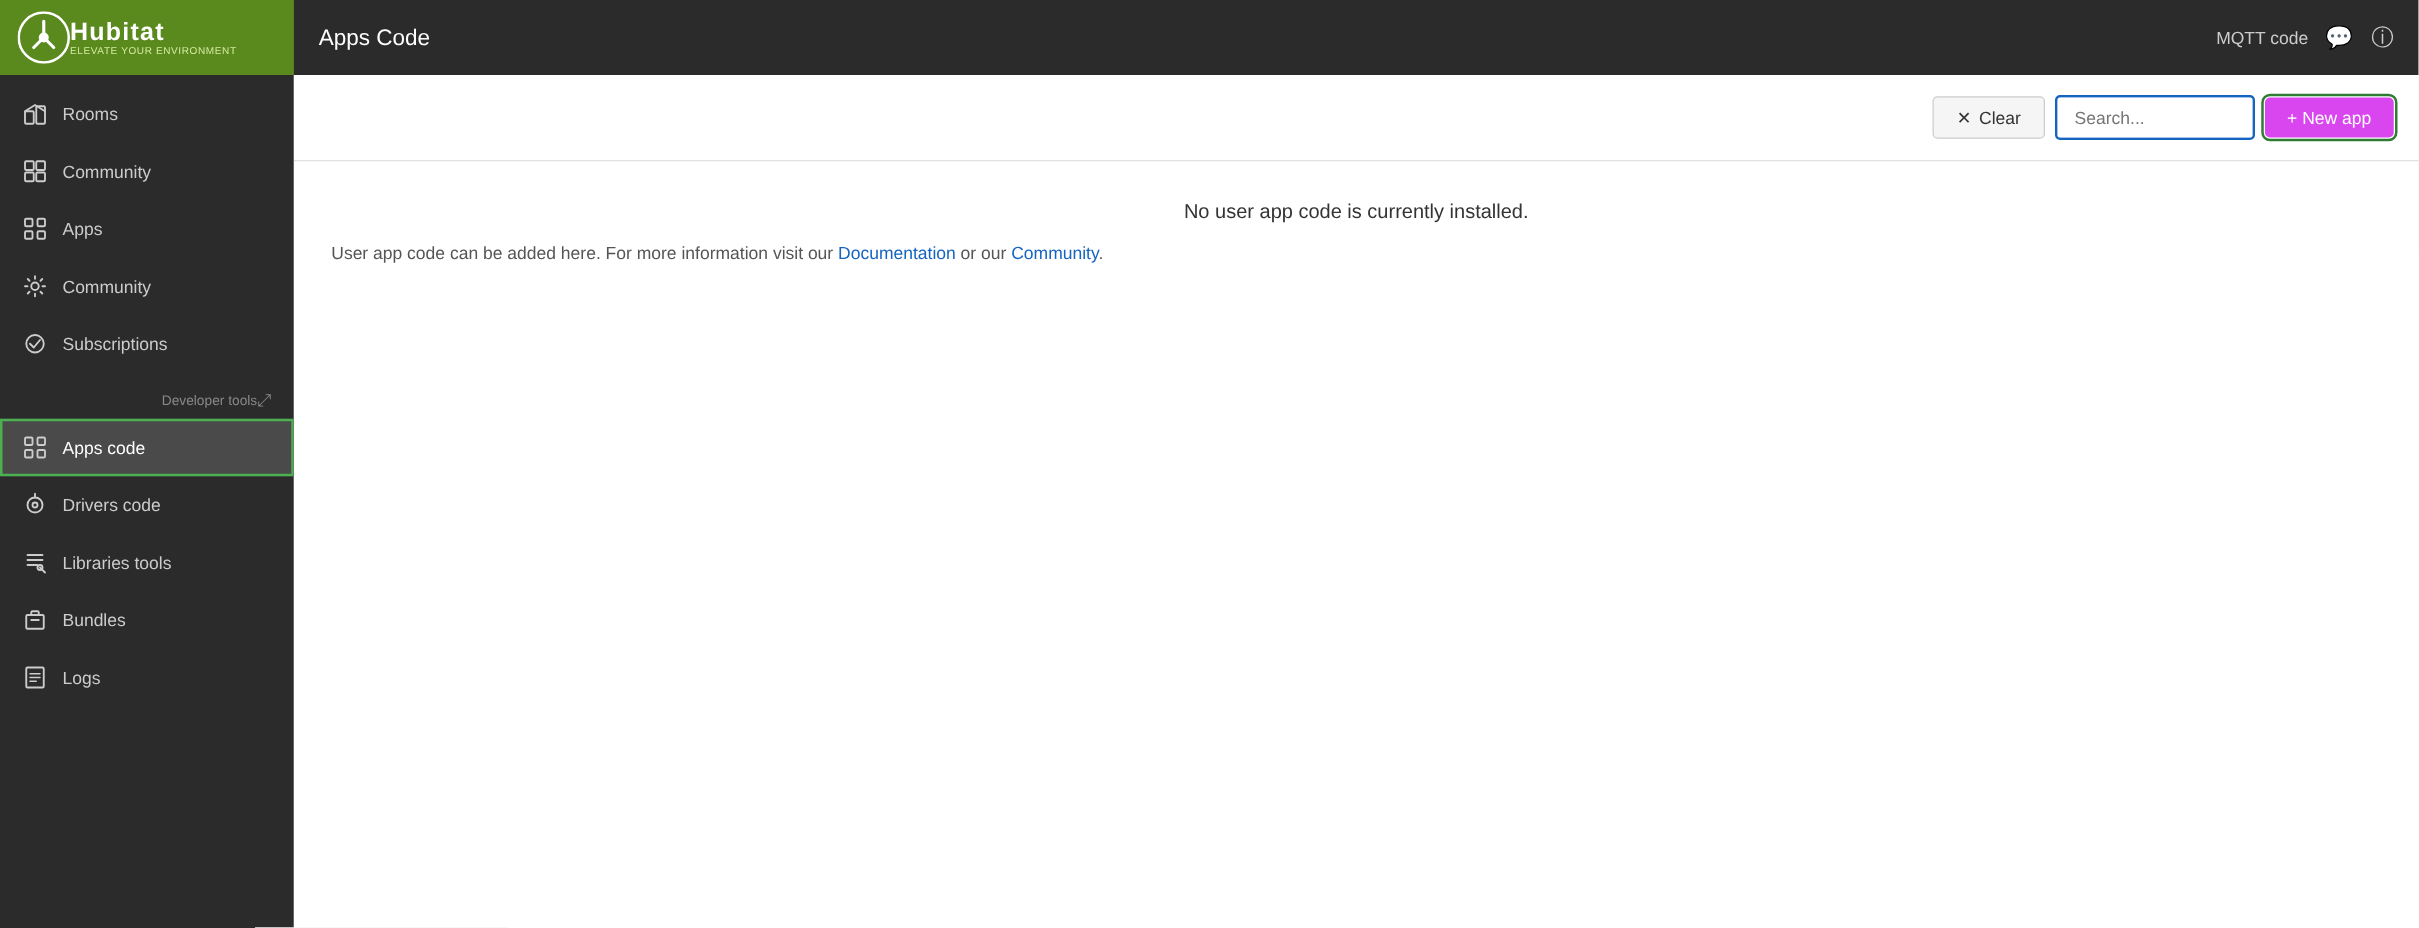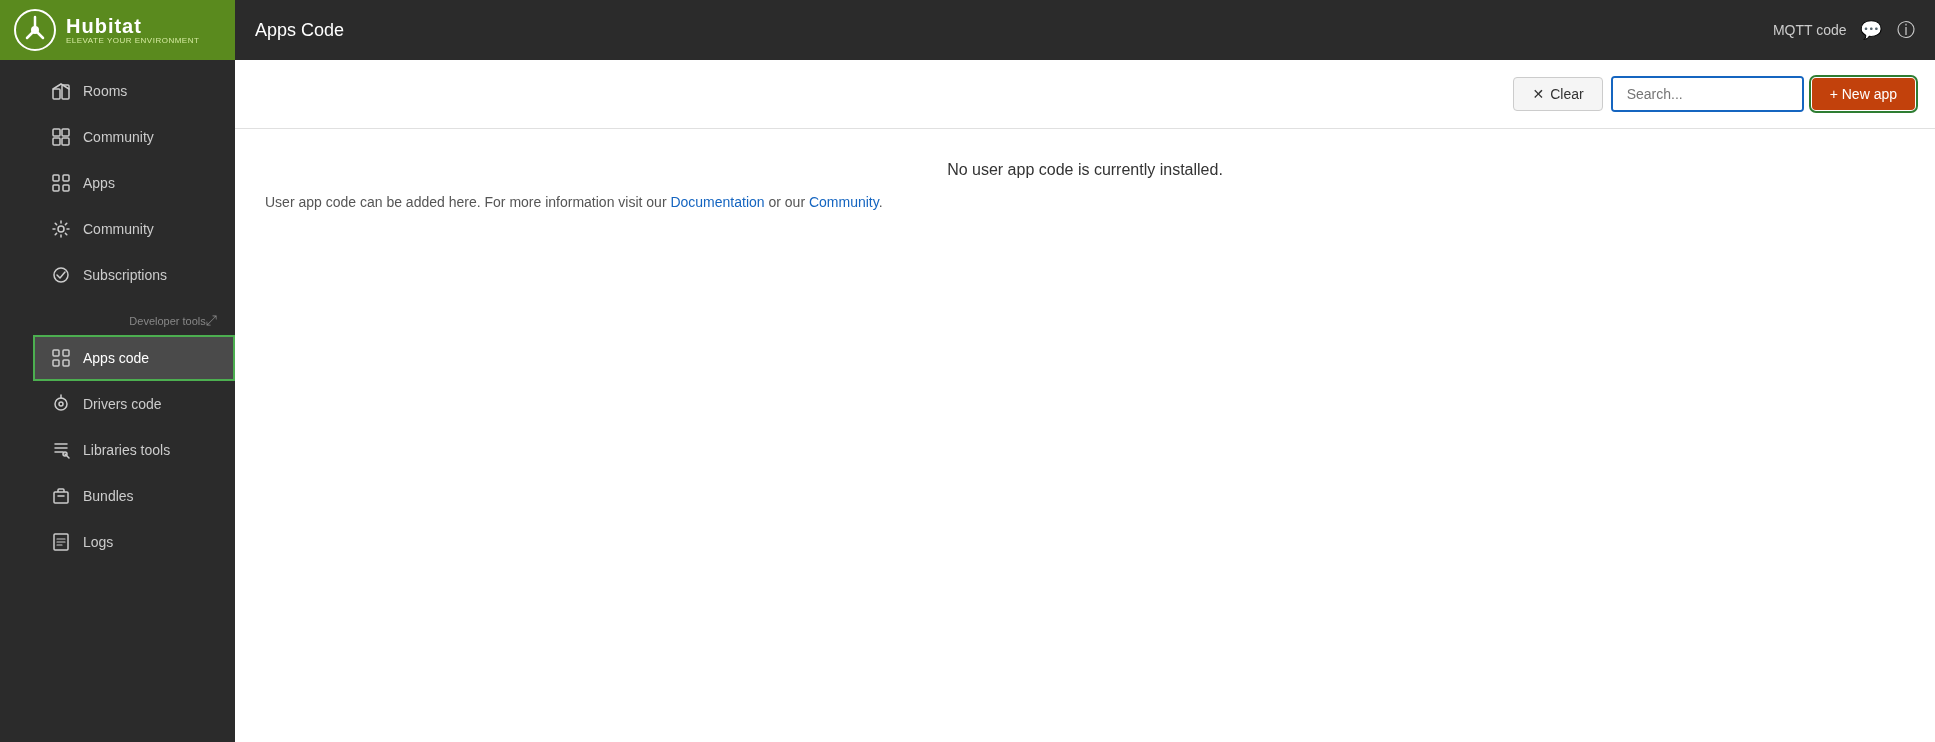--- a/index.html
+++ b/index.html
@@ -14,21 +14,20 @@
       flex-direction: column;
       height: 100%;
       color: #ccc;
     }
 
     .sidebar-logo {
       background: #5a8a1e;
       padding: 10px 14px;
       display: flex;
       align-items: center;
-      gap: 10px;
       height: 60px;
     }
 
     .logo-icon {
       width: 42px;
       height: 42px;
     }
 
     .logo-text {
       display: flex;
@@ -47,21 +46,20 @@
       font-size: 8px;
       color: #d4eaa0;
       letter-spacing: 0.5px;
       text-transform: uppercase;
     }
 
     .sidebar-nav {
       flex: 1;
       overflow-y: auto;
       padding-top: 8px;
-      padding-left: 33px;
     }
 
     .nav-item {
       display: flex;
       align-items: center;
       gap: 12px;
       padding: 13px 18px;
       cursor: pointer;
       color: #ccc;
       font-size: 14px;
@@ -180,29 +178,29 @@
       border-radius: 4px;
       overflow: hidden;
     }
 
     .search-input {
       border: none;
       outline: none;
       padding: 8px 14px;
       font-size: 14px;
       color: #999;
-      width: 189px;
+      width: 156px;
       background: #fff;
     }
 
     .btn-new-app {
       display: flex;
       align-items: center;
       gap: 6px;
-      background: #c2410c;
+      background: #d946ef;
       border: none;
       border-radius: 4px;
       padding: 8px 18px;
       cursor: pointer;
       font-size: 14px;
       color: #fff;
       font-weight: 500;
       outline: 2px solid #2e7d32;
       outline-offset: 1px;
     }

